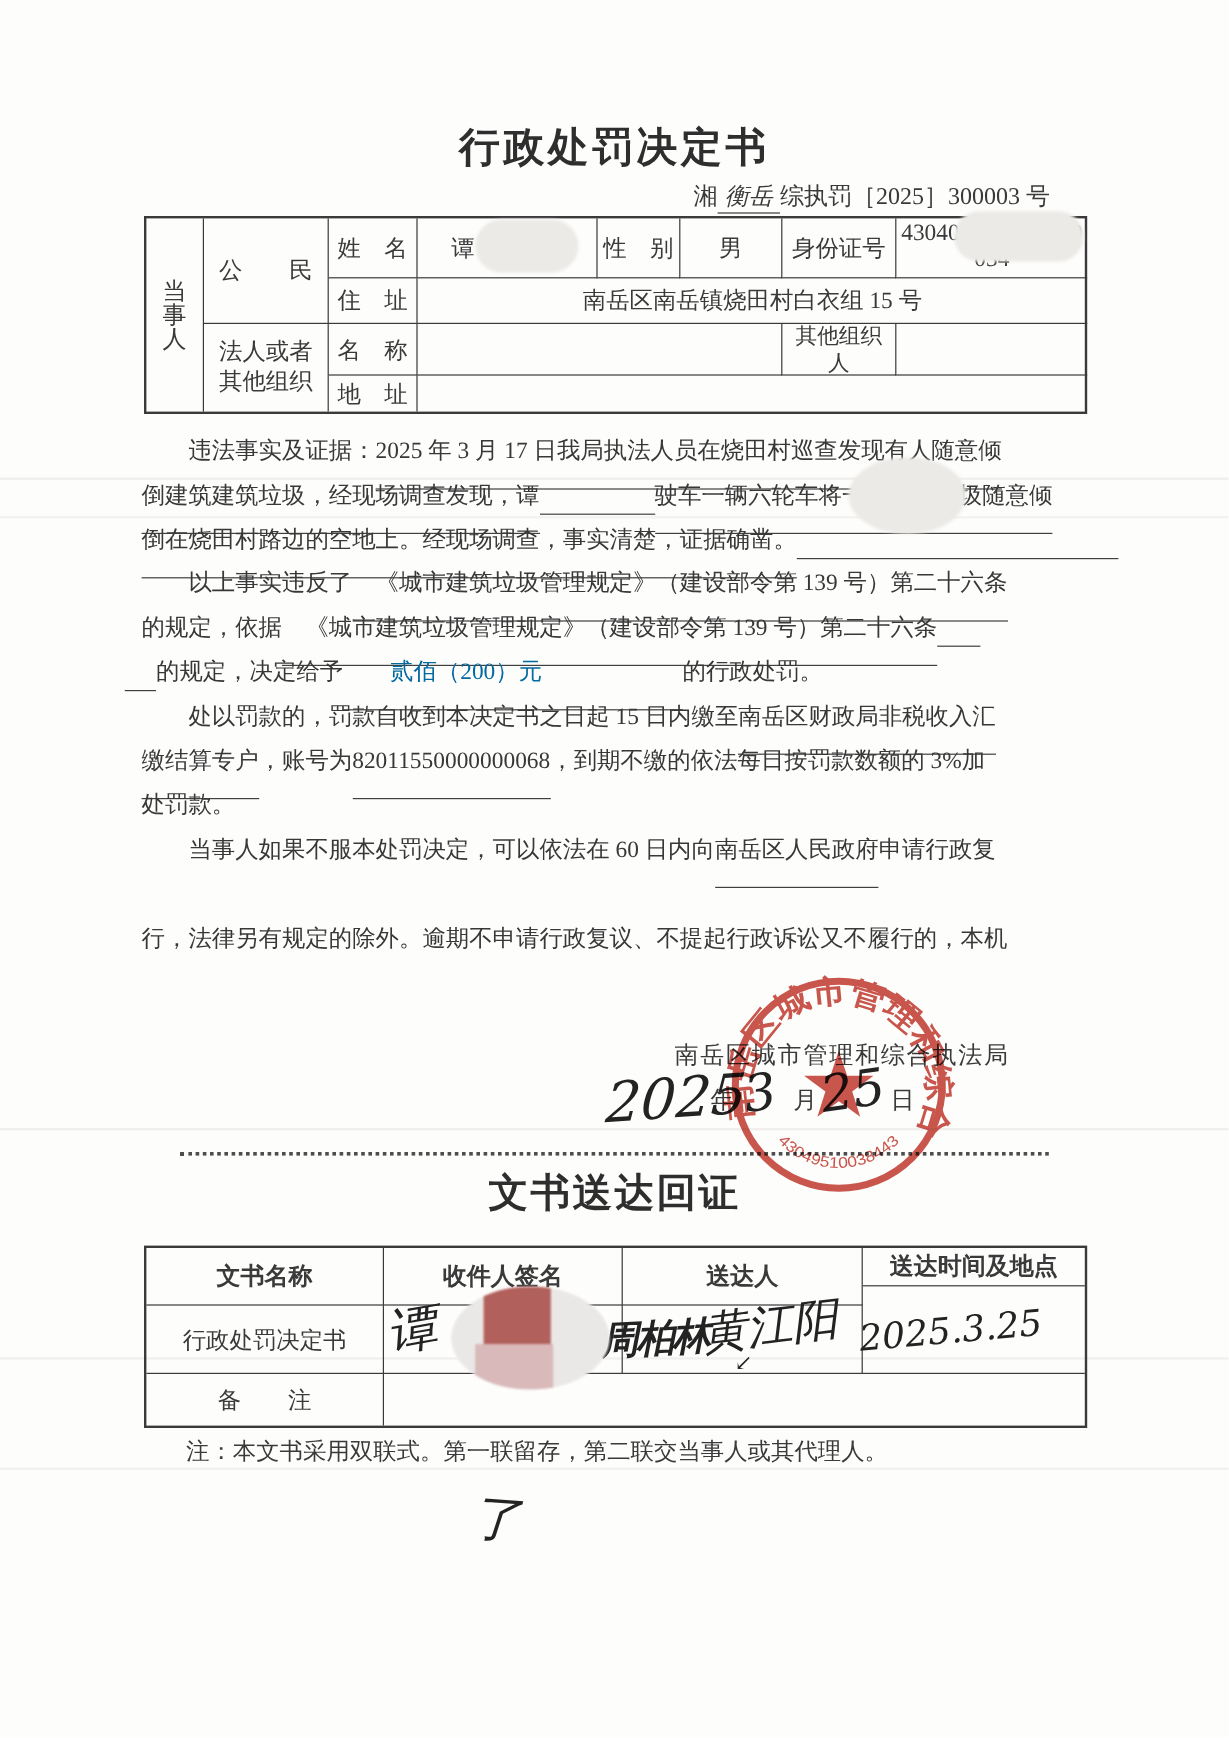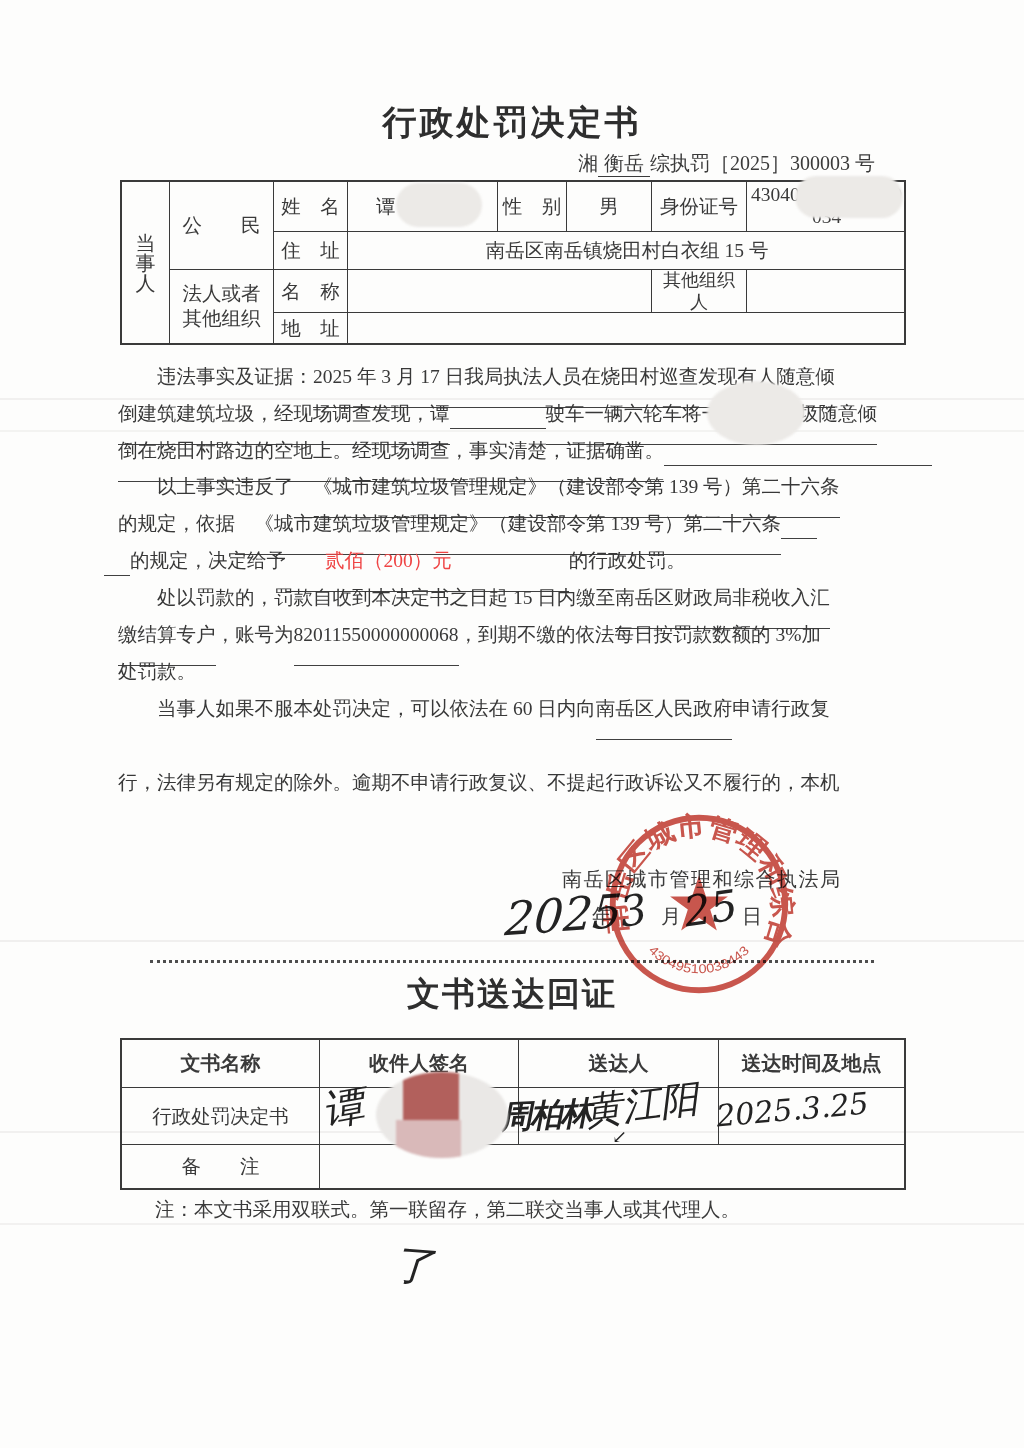--- a/index.html
+++ b/index.html
@@ -7,36 +7,36 @@
     position:relative;width:1024px;height:1448px;background:#fdfdfc;overflow:hidden;
     font-family:"Liberation Serif","DejaVu Serif",serif;color:#333;
   }
   
   .scanline{position:absolute;left:0;width:1024px;height:2px;background:#e7e6e4;}
   
   .doc-title{position:absolute;left:0;top:100px;width:1024px;text-align:center;
     font-size:34px;font-weight:bold;letter-spacing:3px;color:#2e2e2e;}
   .doc-no{position:absolute;top:150px;left:0;width:875px;text-align:right;
     font-size:20px;color:#3a3a3a;white-space:nowrap;}
-  .doc-no .u2{border-bottom:1.6px solid #3a3a3a;padding:0 6px 2px 6px;}
+  .doc-no .u2{border-bottom:1.6px solid #3a3a3a;padding:0 6px 2px 6px;font-style:italic;}
   
   .tbl{position:absolute;border:2.4px solid #3a3a3a;box-sizing:border-box;background:transparent;}
   .cell{position:absolute;box-sizing:border-box;display:flex;align-items:center;justify-content:center;
     font-size:19.5px;color:#3a3a3a;text-align:center;}
   .br{border-right:1.6px solid #3a3a3a;}
   .bb{border-bottom:1.6px solid #3a3a3a;}
   .pre{white-space:pre-line;line-height:1.25;}
   .vparty{flex-direction:column;justify-content:space-around;font-size:20px;line-height:1;}
   
   .ln{position:absolute;left:118px;width:798px;height:34px;font-size:19.5px;color:#383838;
     white-space:nowrap;line-height:30px;}
   .ind{padding-left:39px;}
   .u{border-bottom:1.6px solid #404040;padding-bottom:20px;margin-top:33px;}
   .uext{display:inline-block;border-bottom:1.6px solid #404040;height:24px;vertical-align:bottom;}
-  .gray{color:#ef4444;}
+  .gray{color:#0369a1;}
   
   .blur{position:absolute;background:#eceae7;border-radius:50%;filter:blur(1.2px);}
   .blur-pill{position:absolute;background:#eceae7;border-radius:22px;filter:blur(1.2px);}
   .sig-blob{position:absolute;left:376px;top:1072px;width:132px;height:86px;border-radius:50%;
     overflow:hidden;background:#eae8e6;filter:blur(1px);}
   .sig-blob .dk{position:absolute;left:27px;top:0;width:56px;height:48px;background:#b2605c;}
   .sig-blob .pk{position:absolute;left:20px;top:48px;width:65px;height:38px;background:#d9b9b9;}
   
   .agency{position:absolute;left:562px;top:866px;font-size:20px;letter-spacing:1.5px;color:#3a3a3a;white-space:nowrap;}
   .dlabel{position:absolute;font-size:20px;color:#3a3a3a;}
@@ -138,21 +138,21 @@
     </text>
   </svg>
 
   <div class="cutline"></div>
   <div class="receipt-title">文书送达回证</div>
 
   <div class="tbl" style="left:120px;top:1038px;width:786px;height:152px;">
     <div class="cell br bb hdr" style="left:0;top:0;width:198px;height:48px;">文书名称</div>
     <div class="cell br bb hdr" style="left:198px;top:0;width:199px;height:48px;">收件人签名</div>
     <div class="cell br bb hdr" style="left:397px;top:0;width:200px;height:48px;">送达人</div>
-    <div class="cell bb hdr" style="left:597px;top:0;width:185px;height:48px;">送达时间及地点</div>
+    <div class="cell bb hdr" style="left:597px;top:0;width:185px;height:32px;">送达时间及地点</div>
 
     <div class="cell br bb" style="left:0;top:48px;width:198px;height:57px;">行政处罚决定书</div>
     <div class="cell br bb" style="left:198px;top:48px;width:199px;height:57px;"></div>
     <div class="cell br bb" style="left:397px;top:48px;width:200px;height:57px;"></div>
     <div class="cell bb" style="left:597px;top:48px;width:185px;height:57px;"></div>
 
     <div class="cell br" style="left:0;top:105px;width:198px;height:43px;">备　　注</div>
     <div class="cell" style="left:198px;top:105px;width:584px;height:43px;"></div>
   </div>
 

